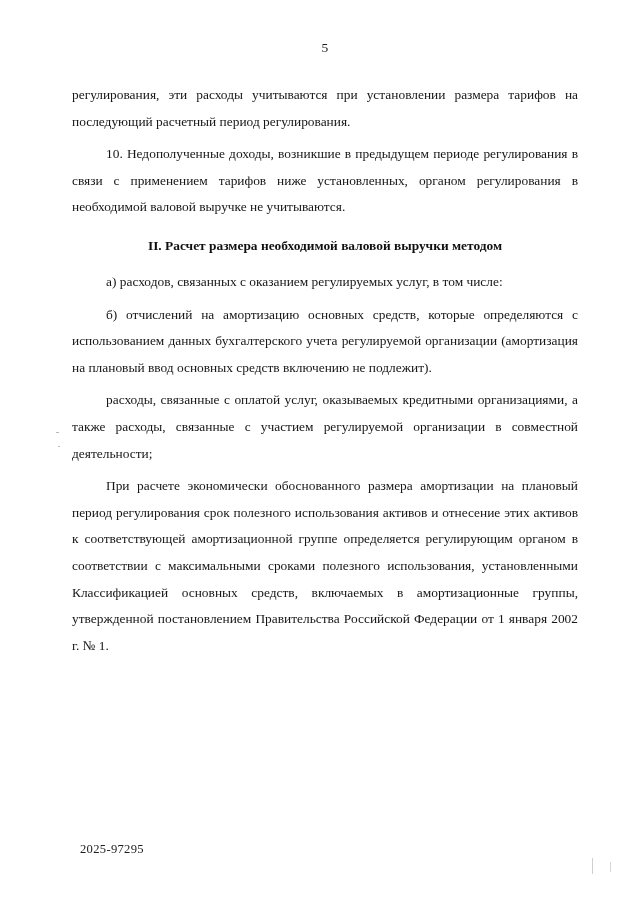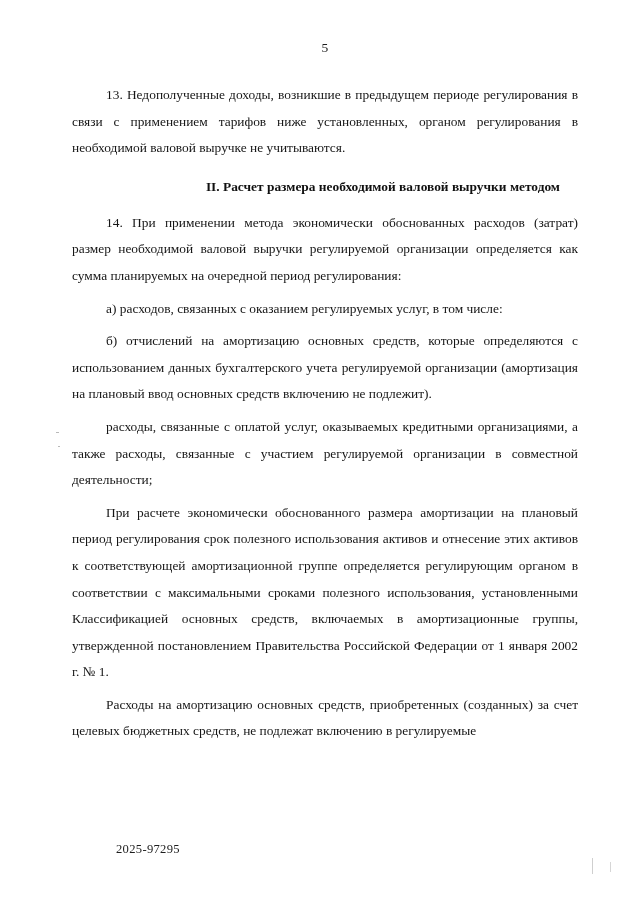--- a/index.html
+++ b/index.html
@@ -50,69 +50,66 @@
     text-align: center;
     font-weight: bold;
     font-size: 13.4px;
     line-height: 23px;
     margin: 13px 0 12px 0;
     padding: 0 18px;
     color: #101010;
   }
   .heading .line {
     display: block;
-    text-align: right;
   }
   .footer-code {
     position: absolute;
     left: 80px;
     bottom: 48px;
     font-size: 12.6px;
     letter-spacing: 0.3px;
     color: #1d1d1d;
-    margin-left: 36px;
   }
   
   .edge-mark {
     position: absolute;
     background: #b9b9b9;
   }
   .edge-mark.m1 { left: 56px; top: 432px; width: 3px; height: 1px; }
   .edge-mark.m2 { left: 58px; top: 446px; width: 2px; height: 1px; }
   .edge-mark.m3 { left: 592px; top: 858px; width: 1px; height: 16px; background: #cfcfcf; }
   .edge-mark.m4 { left: 610px; top: 862px; width: 1px; height: 10px; background: #d6d6d6; }
 </style>
 </head>
 <body>
 
 <div class="page">
 
   <div class="page-number">5</div>
 
   <div class="body-text">
 
+    <p>регулирования, эти расходы учитываются при установлении размера тарифов на последующий расчетный период регулирования.</p>
 
-    <p class="indent gap-before">13. Недополученные доходы, возникшие в предыдущем периоде регулирования в связи с применением тарифов ниже установленных, органом регулирования в необходимой валовой выручке не учитываются.</p>
+    <p class="indent gap-before">10. Недополученные доходы, возникшие в предыдущем периоде регулирования в связи с применением тарифов ниже установленных, органом регулирования в необходимой валовой выручке не учитываются.</p>
 
     <div class="heading">
       <span class="line">II. Расчет размера необходимой валовой выручки методом</span>
     </div>
 
-    <p class="indent">14. При применении метода экономически обоснованных расходов (затрат) размер необходимой валовой выручки регулируемой организации определяется как сумма планируемых на очередной период регулирования:</p>
 
     <p class="indent gap-before">а) расходов, связанных с оказанием регулируемых услуг, в том числе:</p>
 
 
     <p class="indent gap-before">б) отчислений на амортизацию основных средств, которые определяются с использованием данных бухгалтерского учета регулируемой организации (амортизация на плановый ввод основных средств включению не подлежит).</p>
 
     <p class="indent gap-before">расходы, связанные с оплатой услуг, оказываемых кредитными организациями, а также расходы, связанные с участием регулируемой организации в совместной деятельности;</p>
 
     <p class="indent gap-before">При расчете экономически обоснованного размера амортизации на плановый период регулирования срок полезного использования активов и отнесение этих активов к соответствующей амортизационной группе определяется регулирующим органом в соответствии с максимальными сроками полезного использования, установленными Классификацией основных средств, включаемых в амортизационные группы, утвержденной постановлением Правительства Российской Федерации от 1 января 2002 г. № 1.</p>
 
-    <p class="indent gap-before">Расходы на амортизацию основных средств, приобретенных (созданных) за счет целевых бюджетных средств, не подлежат включению в регулируемые</p>
 
   </div>
 
   <div class="footer-code">2025-97295</div>
 
   <div class="edge-mark m1"></div>
   <div class="edge-mark m2"></div>
   <div class="edge-mark m3"></div>
   <div class="edge-mark m4"></div>
 

